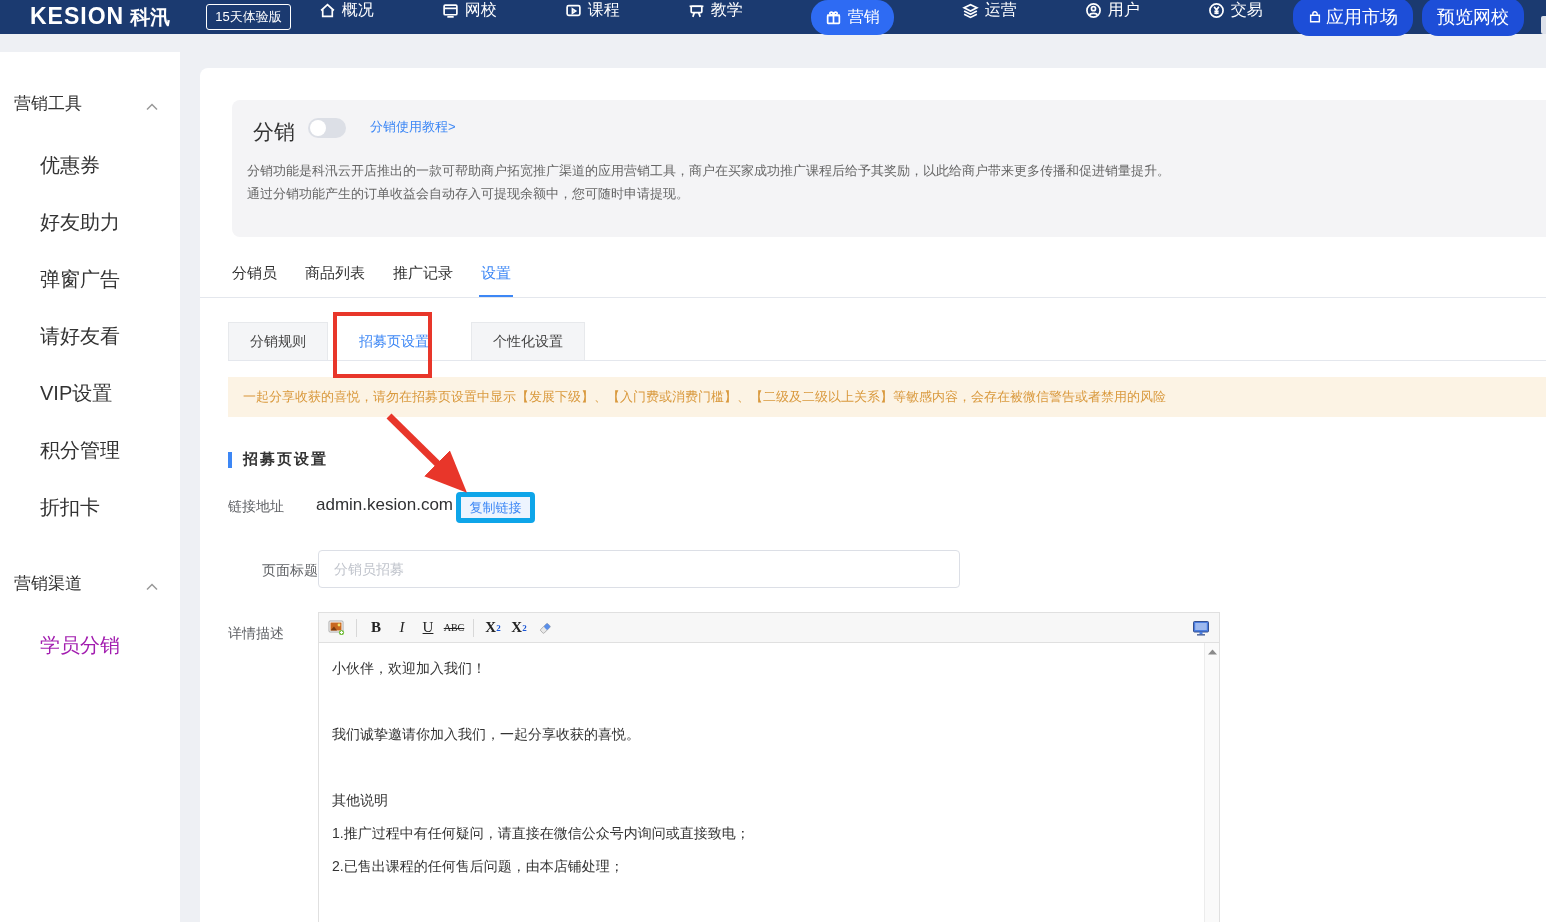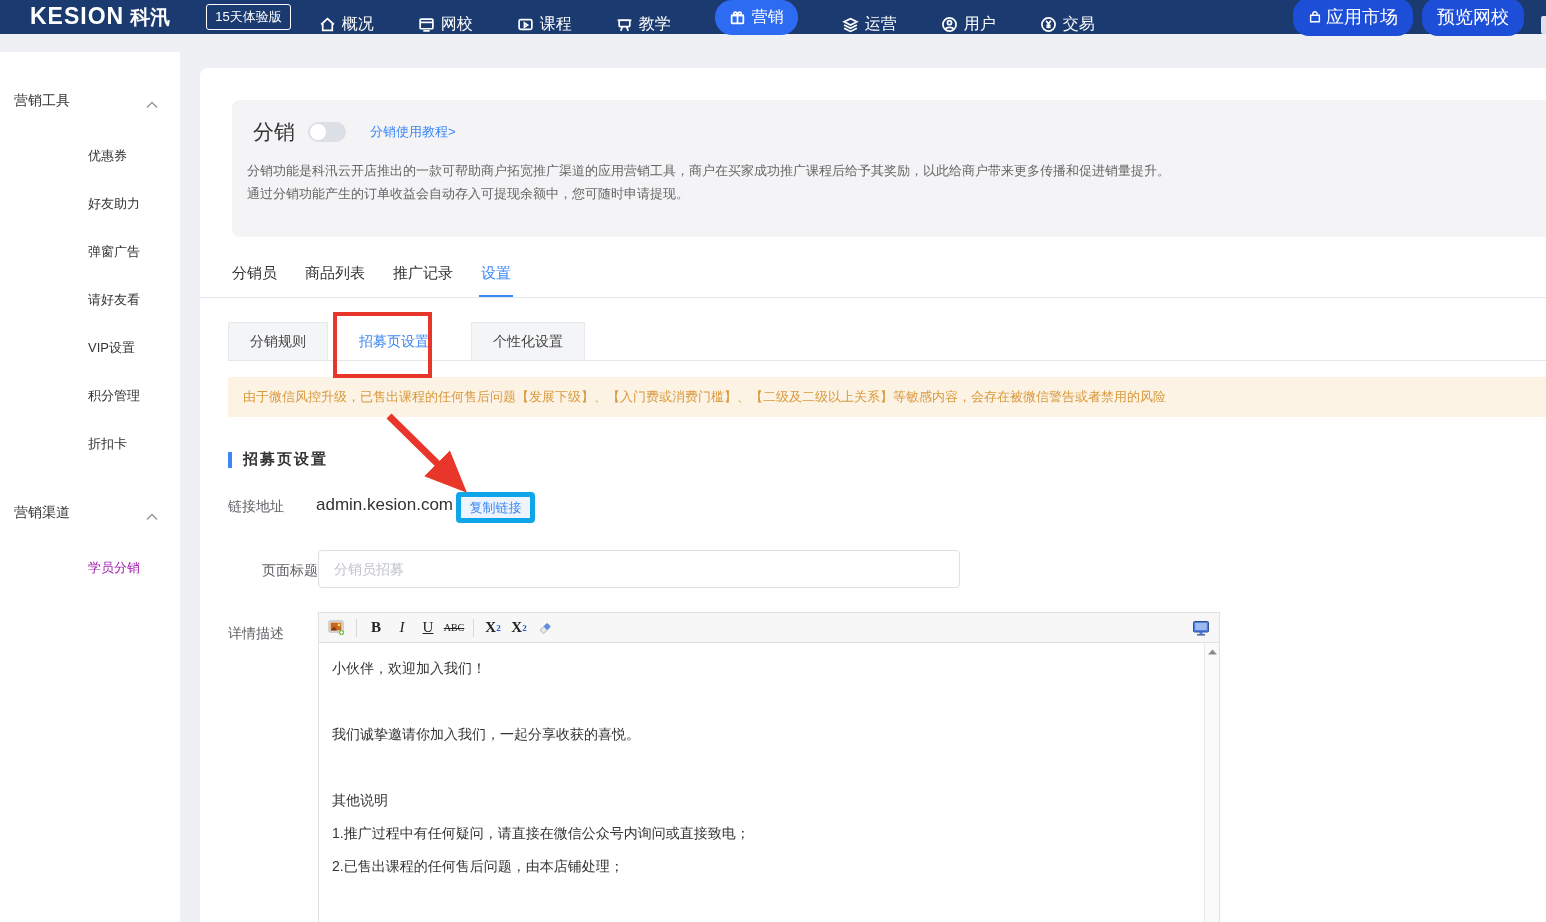--- a/index.html
+++ b/index.html
@@ -7,50 +7,50 @@
     font-family:"Liberation Sans","DejaVu Sans",sans-serif; background:#eef0f4; }
 
   
   .topbar { position:absolute; left:0; top:0; width:1546px; height:34px;
     background:#1b3a70; display:flex; align-items:center; padding-left:30px; color:#fff; }
   .logo { display:flex; align-items:baseline; gap:6px; white-space:nowrap; }
   .logo-en { font-size:23px; font-weight:bold; letter-spacing:1px; }
   .logo-cn { font-size:20px; font-weight:600; }
   .trial-badge { margin-left:36px; border:1px solid #fff; border-radius:3px;
     font-size:13px; padding:3px 8px; white-space:nowrap; }
-  .nav { display:flex; align-items:flex-end; margin-left:28px; gap:44px; }
+  .nav { display:flex; align-items:flex-start; margin-left:28px; gap:68px; }
   .nav-item { display:flex; align-items:center; gap:6px; font-size:16px;
     cursor:pointer; white-space:nowrap; }
   .nav-item.active { background:#2e6bf3; border-radius:17px; padding:7px 14px; }
   .nav-item svg { width:17px; height:17px; stroke:#fff; fill:none; stroke-width:1.6; }
   .top-actions { margin-left:auto; display:flex; gap:9px; margin-right:22px; }
   .top-btn { background:#1d4ed8; color:#fff; border:none; border-radius:16px;
     font-size:18px; padding:7px 15px; display:flex; align-items:center; gap:4px;
     cursor:pointer; white-space:nowrap; font-family:inherit; }
   .top-btn svg { width:14px; height:14px; stroke:#fff; fill:none; stroke-width:1.6; }
   .cutoff { position:absolute; right:0; top:16px; width:5px; height:18px;
     background:rgba(255,255,255,.85); border-radius:2px 0 0 2px; }
 
   
   .sidebar { position:absolute; left:0; top:52px; width:180px; bottom:0; background:#fff; }
-  .sb-group-title { position:relative; margin:40px 0 0 14px; font-size:14px; color:#333; }
+  .sb-group-title { position:relative; margin:40px 0 0 14px; font-size:17px; color:#333; }
   .sb-group-title .chev { position:absolute; right:22px; top:4px; }
   .chev svg { width:12px; height:8px; stroke:#999; fill:none; stroke-width:1.5; }
   .sb-items { margin-top:22px; }
-  .sb-item { padding:15px 8px 15px 40px; font-size:13px; color:#333; cursor:pointer;margin-left:48px; }
+  .sb-item { padding:15px 8px 15px 40px; font-size:20px; color:#333; cursor:pointer; }
   .sb-item.active { color:#a21caf; }
   .sidebar .g2 { margin-top:36px; }
 
   
   .panel { position:absolute; left:200px; top:68px; right:0; bottom:0;
     background:#fff; border-radius:8px 0 0 0; }
 
   .intro-box { position:absolute; left:32px; top:32px; right:0; height:137px;
     background:#f4f4f6; border-radius:8px 0 0 8px; }
-  .intro-title-row { position:absolute; left:21px; top:18px; display:flex; align-items:center; }
+  .intro-title-row { position:absolute; left:21px; top:18px; display:flex; align-items:flex-start; }
   .intro-title { font-size:21px; color:#333; }
   .toggle { width:38px; height:20px; background:#dcdfe6; border-radius:10px;
     margin-left:13px; position:relative; cursor:pointer; }
   .toggle .knob { position:absolute; left:2px; top:2px; width:16px; height:16px;
     background:#fff; border-radius:50%; }
   .tutorial-link { margin-left:24px; font-size:13px; color:#3d87f5; cursor:pointer; }
   .intro-desc1 { position:absolute; left:15px; top:62px; right:30px; font-size:13px; color:#666; }
   .intro-desc2 { position:absolute; left:15px; top:85px; right:30px; font-size:13px; color:#666; }
 
   .tabs-row { position:absolute; left:0; top:190px; right:0; height:40px;
@@ -258,21 +258,21 @@
     <div class="tab">推广记录</div>
     <div class="tab active">设置</div>
   </div>
 
   <div class="subtabs-row">
     <div class="subtab">分销规则</div>
     <div class="subtab active">招募页设置</div>
     <div class="subtab s3">个性化设置</div>
   </div>
 
-  <div class="warning-bar">由于微信风控升级，已售出课程的任何售后问题【发展下级】、【入门费或消费门槛】、【二级及二级以上关系】等敏感内容，会存在被微信警告或者禁用的风险</div>
+  <div class="warning-bar">一起分享收获的喜悦，请勿在招募页设置中显示【发展下级】、【入门费或消费门槛】、【二级及二级以上关系】等敏感内容，会存在被微信警告或者禁用的风险</div>
 
   <div class="section-title-row">
     <div class="section-bar"></div>
     <span class="section-title">招募页设置</span>
   </div>
 
   <div class="form-label" style="top:430px;">链接地址</div>
   <div class="link-value">admin.kesion.com</div>
   <button class="copy-btn">复制链接</button>
 

